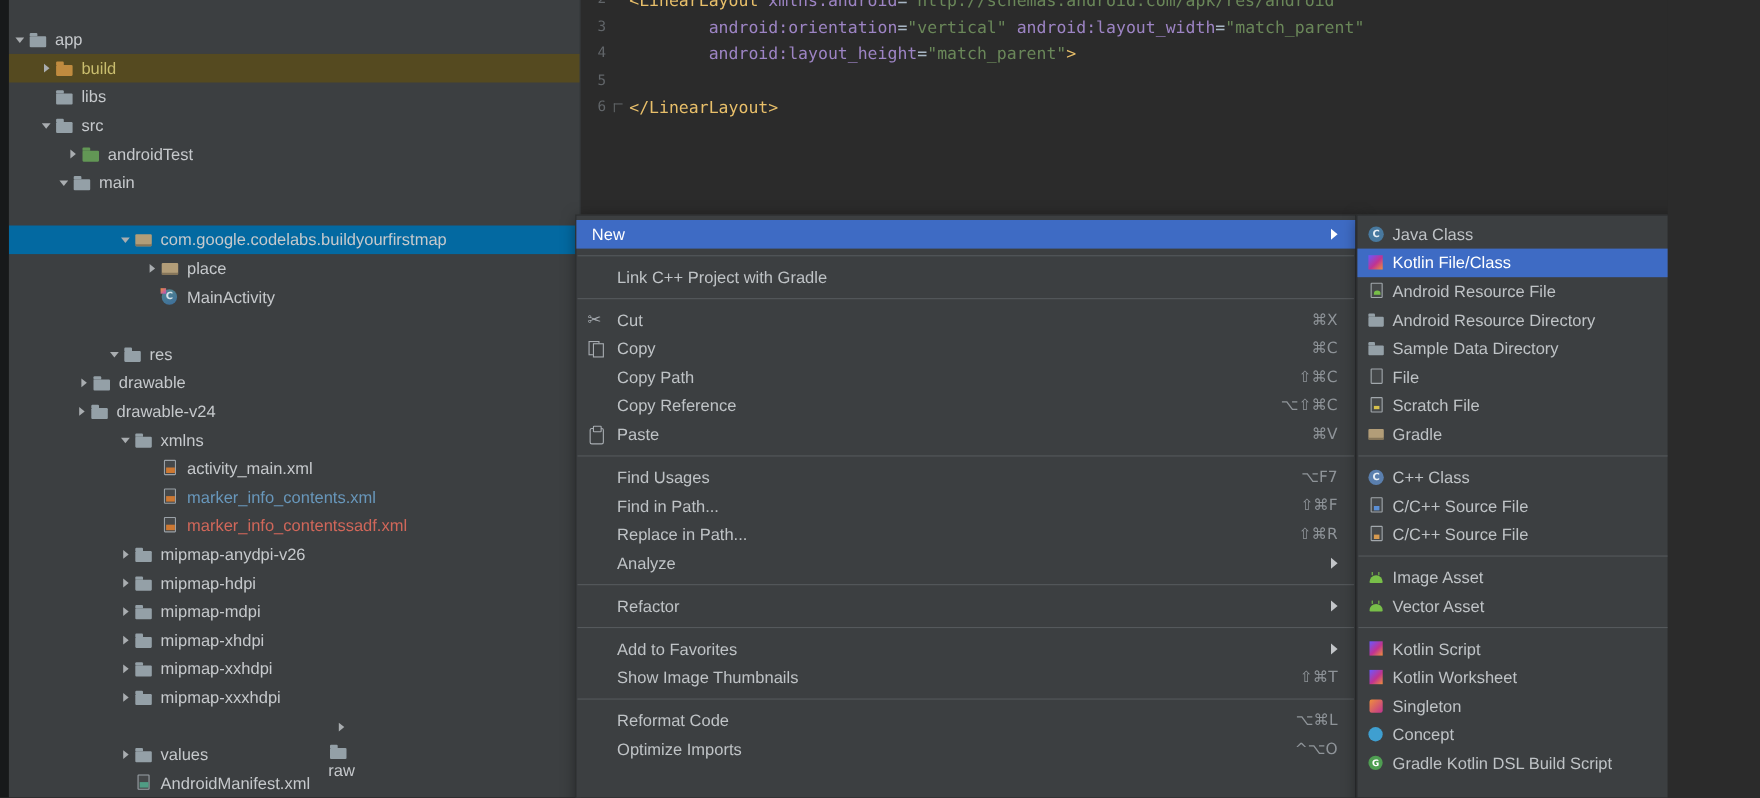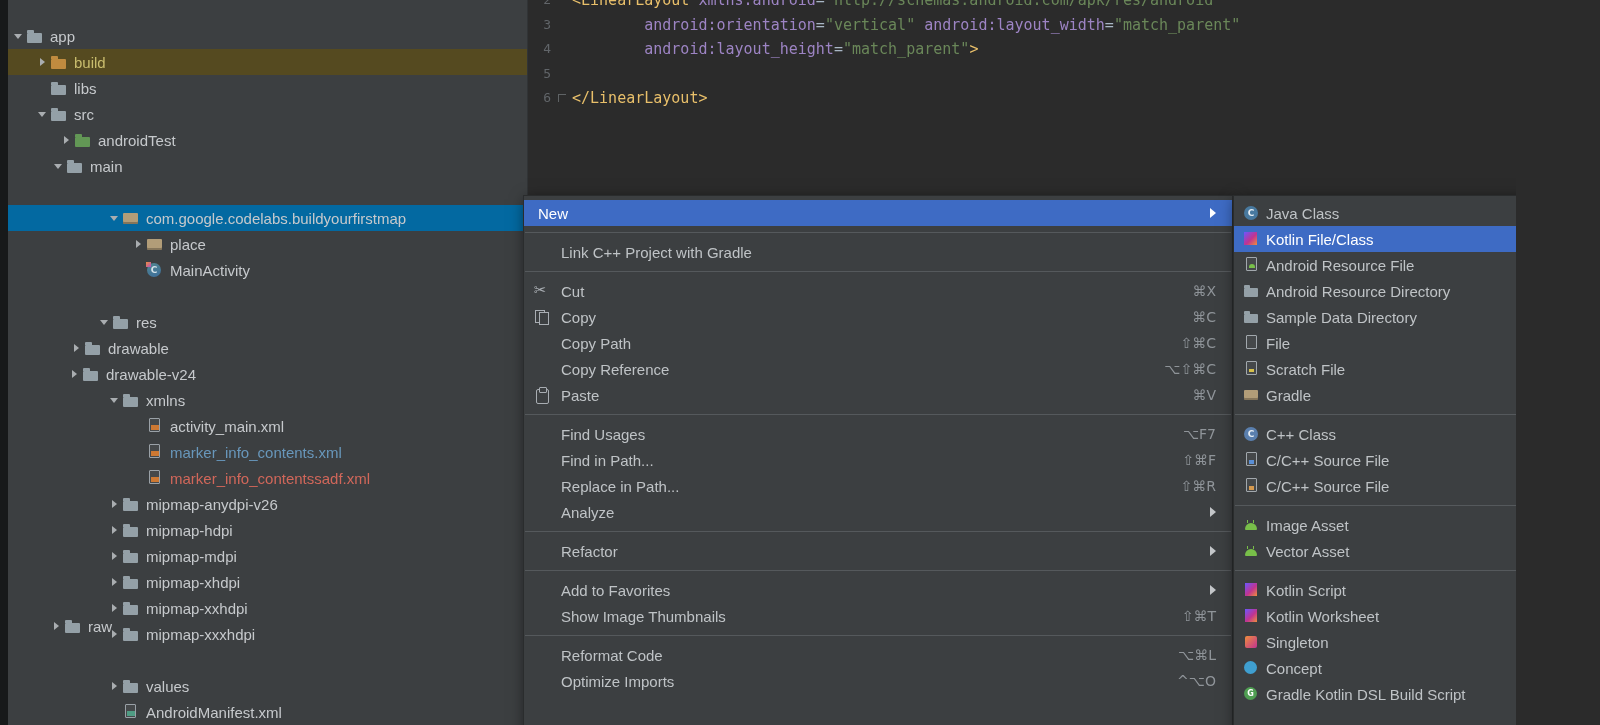--- a/index.html
+++ b/index.html
@@ -223,21 +223,21 @@
         <div class="tree-row" style="top: 579px; padding-left: 98px;">
           <span class="t-arrow right"></span>
           <span class="t-ico folder"></span>
           <span class="t-label">mipmap-xxhdpi</span>
         </div>
         <div class="tree-row" style="top: 605px; padding-left: 98px;">
           <span class="t-arrow right"></span>
           <span class="t-ico folder"></span>
           <span class="t-label">mipmap-xxxhdpi</span>
         </div>
-        <div class="tree-row" style="top: 597px; padding-left: 40px;">
+        <div class="tree-row" style="top: 632px; padding-left: 86px; flex-direction: column;">
           <span class="t-arrow right"></span>
           <span class="t-ico folder"></span>
           <span class="t-label">raw</span>
         </div>
         <div class="tree-row" style="top: 657px; padding-left: 98px;">
           <span class="t-arrow right"></span>
           <span class="t-ico folder"></span>
           <span class="t-label">values</span>
         </div>
         <div class="tree-row" style="top: 683px; padding-left: 98px;">

